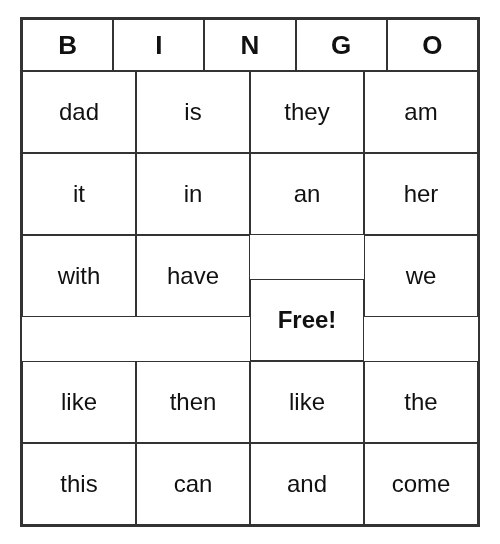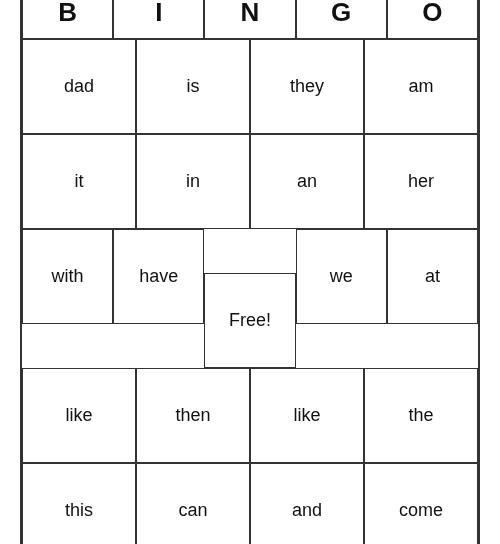--- a/index.html
+++ b/index.html
@@ -27,34 +27,34 @@
       display: flex;
       width: 100%;
     }
 
     .bingo-cell {
       flex: 1;
       border: 1px solid #333;
       display: flex;
       align-items: center;
       justify-content: center;
-      font-size: 18px;
+      font-size: 24px;
       font-weight: normal;
       color: #111;
-      height: 95px;
+      height: 82px;
     }
 
     .header-cell {
       height: 52px;
       font-size: 26px;
       font-weight: bold;
     }
 
     .free-cell {
-      font-weight: normal;
+      font-weight: bold;
       margin-top: 44px;
     }
   </style>
 </head>
 <body>
 
 <div class="bingo-card">
 
   <div class="bingo-row">
     <div class="bingo-cell header-cell">B</div>
@@ -76,21 +76,20 @@
     <div class="bingo-cell">in</div>
     <div class="bingo-cell">an</div>
     <div class="bingo-cell">her</div>
   </div>
 
   <div class="bingo-row">
     <div class="bingo-cell">with</div>
     <div class="bingo-cell">have</div>
     <div class="bingo-cell free-cell">Free!</div>
     <div class="bingo-cell">we</div>
-    <div class="bingo-cell">at</div>
   </div>
 
   <div class="bingo-row">
     <div class="bingo-cell">like</div>
     <div class="bingo-cell">then</div>
     <div class="bingo-cell">like</div>
     <div class="bingo-cell">the</div>
   </div>
 
   <div class="bingo-row">

